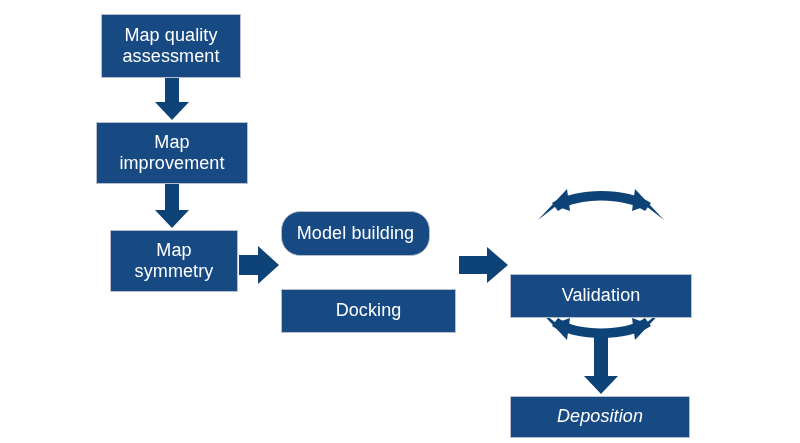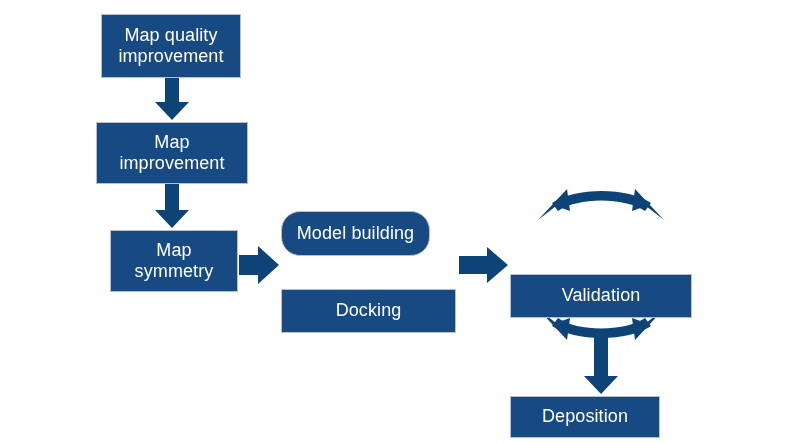--- a/index.html
+++ b/index.html
@@ -39,21 +39,21 @@
     white-space: pre-line;
   }
   
   #node-map-quality      { left: 101px; top: 14px;  width: 140px; height: 64px; }
   #node-map-improvement  { left: 96px;  top: 122px; width: 152px; height: 62px; }
   #node-map-symmetry     { left: 110px; top: 230px; width: 128px; height: 62px; }
   #node-model-building   { left: 281px; top: 211px; width: 149px; height: 45px; border-radius: 19px; }
   #node-docking          { left: 281px; top: 274px; width: 175px; height: 44px; margin-top: 15px; }
   #node-refinement       { left: 510px; top: 211px; width: 182px; height: 45px; }
   #node-validation       { left: 510px; top: 274px; width: 182px; height: 44px; text-align: right; }
-  #node-deposition       { left: 510px; top: 396px; width: 150px; height: 42px; }
+  #node-deposition       { left: 510px; top: 396px; width: 180px; height: 42px; font-style: italic; }
 
   
   #arrow-layer {
     position: absolute;
     left: 0;
     top: 0;
     width: 800px;
     height: 443px;
     pointer-events: none;
   }
@@ -106,21 +106,21 @@
       <path class="arrow-shape" d="M664,309 L635,340 L632,318 L646,323 Z"></path>
     </g>
 
     <g>
       <path class="arrow-shape" d="M594,332 L608,332 L608,376 L618,376 L601,394 L584,376 L594,376 Z"></path>
     </g>
   </svg>
 
   <div class="node" id="node-map-quality">
     <span class="label">Map quality
-improvement</span>
+assessment</span>
   </div>
 
   <div class="node" id="node-map-improvement">
     <span class="label">Map
 improvement</span>
   </div>
 
   <div class="node" id="node-map-symmetry">
     <span class="label">Map
 symmetry</span>

